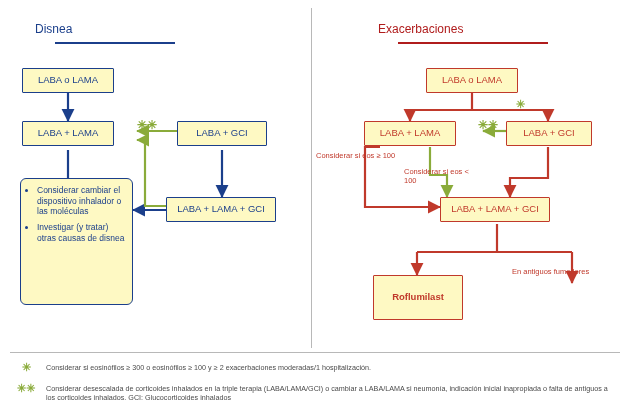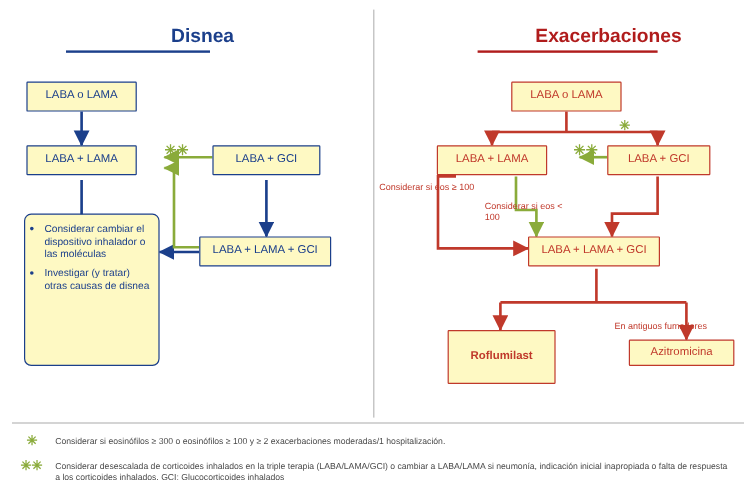--- a/index.html
+++ b/index.html
@@ -16,23 +16,23 @@
     position:absolute;left:311px;top:8px;width:1px;height:340px;
     background:#b8b8b8;
   }
   .divider-h{
     position:absolute;left:10px;top:352px;width:610px;height:1px;
     background:#b8b8b8;
   }
 
   .title{
     position:absolute;
-    font-weight:bold;
-    font-size:16px;
-    text-align:right;
+    font-weight:normal;
+    font-size:12px;
+    text-align:left;
   }
   .title-left{color:#1b3f8b;left:35px;top:22px;width:160px;}
   .title-right{color:#b01c1c;left:378px;top:22px;width:190px;}
   .title-underline{
     position:absolute;height:2px;
   }
   .ul-left{left:55px;top:42px;width:120px;background:#1b3f8b;}
   .ul-right{left:398px;top:42px;width:150px;background:#b01c1c;}
 
   .box{
@@ -181,30 +181,29 @@
   <div class="box red" style="left:364px;top:121px;width:92px;height:25px;">LABA + LAMA</div>
 
   <div class="box red" style="left:506px;top:121px;width:86px;height:25px;">LABA + GCI</div>
 
   <div class="box red" style="left:440px;top:197px;width:110px;height:25px;">LABA + LAMA + GCI</div>
 
   <div class="box red" style="left:373px;top:275px;width:90px;height:45px;flex-direction:column;">
     <span class="bold-red">Roflumilast</span>
   </div>
 
-  <div class="box red" style="left:524px;top:283px;width:88px;height:22px;">Azitromicina</div>
 
   <div class="caption" style="left:512px;top:268px;width:112px;">En antiguos fumadores</div>
 
   <div class="caption" style="left:316px;top:152px;width:85px;text-align:left;">Considerar si eos ≥ 100</div>
 
   <div class="caption" style="left:404px;top:168px;width:75px;text-align:left;">Considerar si eos &lt; 100</div>
 
   <div class="star-green" style="left:516px;top:98px;font-size:11px;">✳</div>
   <div class="star-green" style="left:478px;top:118px;">✳✳</div>
 
   <div class="fn-star" style="left:22px;top:361px;">✳</div>
   <div class="footnote" style="left:46px;top:363px;width:560px;">Considerar si eosinófilos ≥ 300  o eosinófilos ≥ 100 y ≥ 2 exacerbaciones moderadas/1 hospitalización.</div>
 
   <div class="fn-star" style="left:17px;top:382px;">✳✳</div>
-  <div class="footnote" style="left:46px;top:384px;width:565px;">Considerar desescalada de corticoides inhalados en la triple terapia (LABA/LAMA/GCI) o cambiar a LABA/LAMA si  neumonía, indicación inicial inapropiada o falta de respuesta a los corticoides inhalados. GCI: Glucocorticoides inhalados</div>
+  <div class="footnote" style="left:46px;top:384px;width:565px;">Considerar desescalada de corticoides inhalados en la triple terapia (LABA/LAMA/GCI) o cambiar a LABA/LAMA si  neumonía, indicación inicial inapropiada o falta de antiguos a los corticoides inhalados. GCI: Glucocorticoides inhalados</div>
 
 </div>
 
 </body></html>

